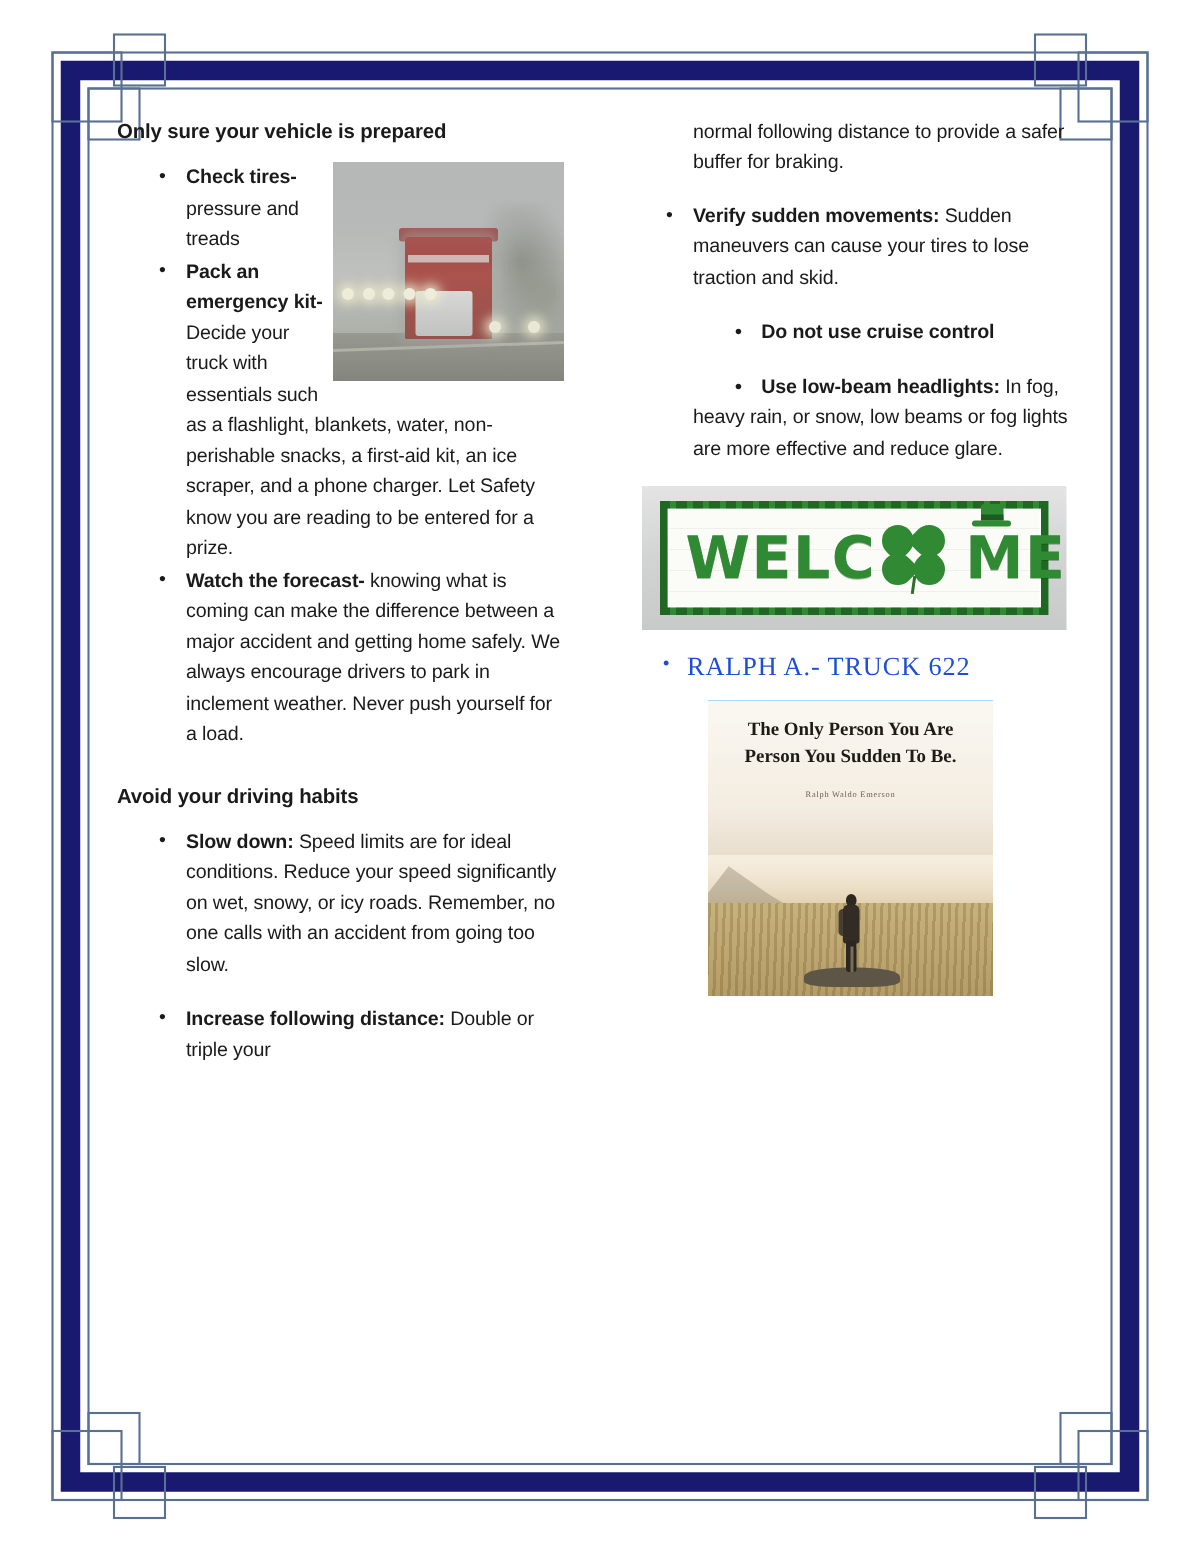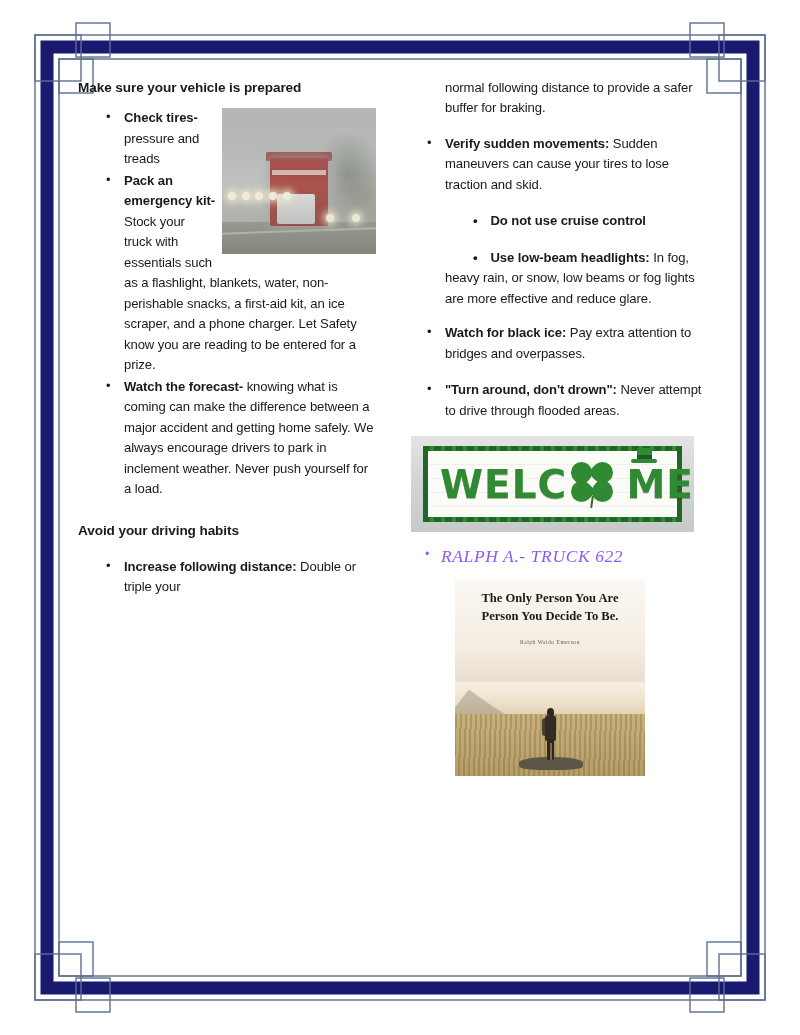--- a/index.html
+++ b/index.html
@@ -45,21 +45,21 @@
     width: 100%;
     height: 100%;
   }
 
   .col {
     position: absolute;
     top: 0;
     width: 298px;
   }
   .col-left  { left: 0; }
-  .col-right { left: 333px; }
+  .col-right { left: 350px; }
 
   h1.doc-title {
     font-size: 14.6px;
     font-weight: bold;
     line-height: 1.52;
     margin: 0 0 17px 0;
     text-decoration: underline;
     text-underline-offset: 2px;
     letter-spacing: -0.1px;
   }
@@ -311,23 +311,22 @@
     margin: 13px 0 0 0;
     padding: 0 0 0 30px;
     list-style: none;
   }
   .signature-line li {
     position: relative;
     font-family: "Liberation Serif", serif;
     font-size: 17.5px;
     font-variant: small-caps;
     letter-spacing: 0.6px;
-    color: #8b5cf6;
+    color: #1d4ed8;
     line-height: 1.3;
-    font-style: italic;
   }
   .signature-line li::before {
     content: "\2022";
     position: absolute;
     left: -16px;
     font-size: 12px;
     font-family: "Liberation Sans", sans-serif;
     top: 2px;
   }
 
@@ -482,21 +481,21 @@
       <rect x="690" y="978" width="34" height="34"></rect>
     </g>
   </svg>
 
   <div class="content">
     <div class="columns">
 
       <div class="col col-left">
 
 
-        <h2 class="section-head">Make sure your vehicle is prepared</h2>
+        <h2 class="section-head">Only sure your vehicle is prepared</h2>
 
         <div class="clearfix">
 
           <div class="truck-photo">
             <div class="fog-sky"></div>
             <div class="fog-trees"></div>
             <div class="fog-road"></div>
             <div class="fog-truck-top"></div>
             <div class="fog-truck-body"></div>
             <div class="fog-truck-stripe"></div>
@@ -511,31 +510,34 @@
               <span style="left:126px;top:22px;"></span>
             </div>
             <div class="fog-veil"></div>
           </div>
 
           <ul class="bullets">
             <li>
               <span class="lead">Check tires-</span><span> pressure and treads</span>
             </li>
             <li>
-              <span class="lead">Pack an emergency kit-</span><span> Stock your truck with essentials such as a flashlight, blankets, water, non-perishable snacks, a first-aid kit, an ice scraper, and a phone charger. Let Safety know you are reading to be entered for a prize.</span>
+              <span class="lead">Pack an emergency kit-</span><span> Decide your truck with essentials such as a flashlight, blankets, water, non-perishable snacks, a first-aid kit, an ice scraper, and a phone charger. Let Safety know you are reading to be entered for a prize.</span>
             </li>
             <li>
               <span class="lead">Watch the forecast-</span><span> knowing what is coming can make the difference between a major accident and getting home safely. We always encourage drivers to park in inclement weather. Never push yourself for a load.</span>
             </li>
           </ul>
         </div>
 
         <h2 class="section-head spaced">Avoid your driving habits</h2>
 
         <ul class="bullets">
+          <li>
+            <span class="lead">Slow down:</span><span> Speed limits are for ideal conditions. Reduce your speed significantly on wet, snowy, or icy roads. Remember, no one calls with an accident from going too slow.</span>
+          </li>
           <li class="gap">
             <span class="lead">Increase following distance:</span><span> Double or triple your</span>
           </li>
         </ul>
       </div>
 
       <div class="col col-right">
 
         <p style="margin:0 0 15px 34px;font-size:13.1px;line-height:1.565;letter-spacing:-0.1px;">normal following distance to provide a safer buffer for braking.</p>
 
@@ -547,28 +549,20 @@
               <li>
                 <span class="sub-marker lead">Do not use cruise control</span><span></span>
               </li>
               <li>
                 <span class="sub-marker lead">Use low-beam headlights:</span><span> In fog, heavy rain, or snow, low beams or fog lights are more effective and reduce glare.</span>
               </li>
             </ul>
           </li>
         </ul>
 
-        <ul class="bullets" style="padding-left:34px;margin-top:6px;">
-          <li>
-            <span class="lead">Watch for black ice:</span><span> Pay extra attention to bridges and overpasses.</span>
-          </li>
-          <li class="gap">
-            <span class="lead">"Turn around, don't drown":</span><span> Never attempt to drive through flooded areas.</span>
-          </li>
-        </ul>
 
         <div class="welcome-sign">
           <div class="welcome-plank"></div>
           <div class="welcome-text">
             <span class="w-part">WELC</span>
             <span class="clover">
               <span class="leaf l1"></span>
               <span class="leaf l2"></span>
               <span class="leaf l3"></span>
               <span class="leaf l4"></span>
@@ -582,21 +576,21 @@
           </div>
         </div>
 
         <ul class="signature-line">
           <li>RALPH A.- TRUCK 622</li>
         </ul>
 
         <div class="quote-poster">
           <div class="quote-top">
             <div class="quote-text">The Only Person You Are</div>
-            <div class="quote-text">Person You Decide To Be.</div>
+            <div class="quote-text">Person You Sudden To Be.</div>
             <div class="quote-author">Ralph Waldo Emerson</div>
           </div>
           <div class="quote-photo">
             <div class="qp-haze"></div>
             <div class="qp-hill"></div>
             <div class="qp-field"></div>
             <div class="qp-rock"></div>
             <div class="qp-person">
               <span class="pack"></span>
               <span class="head"></span>

